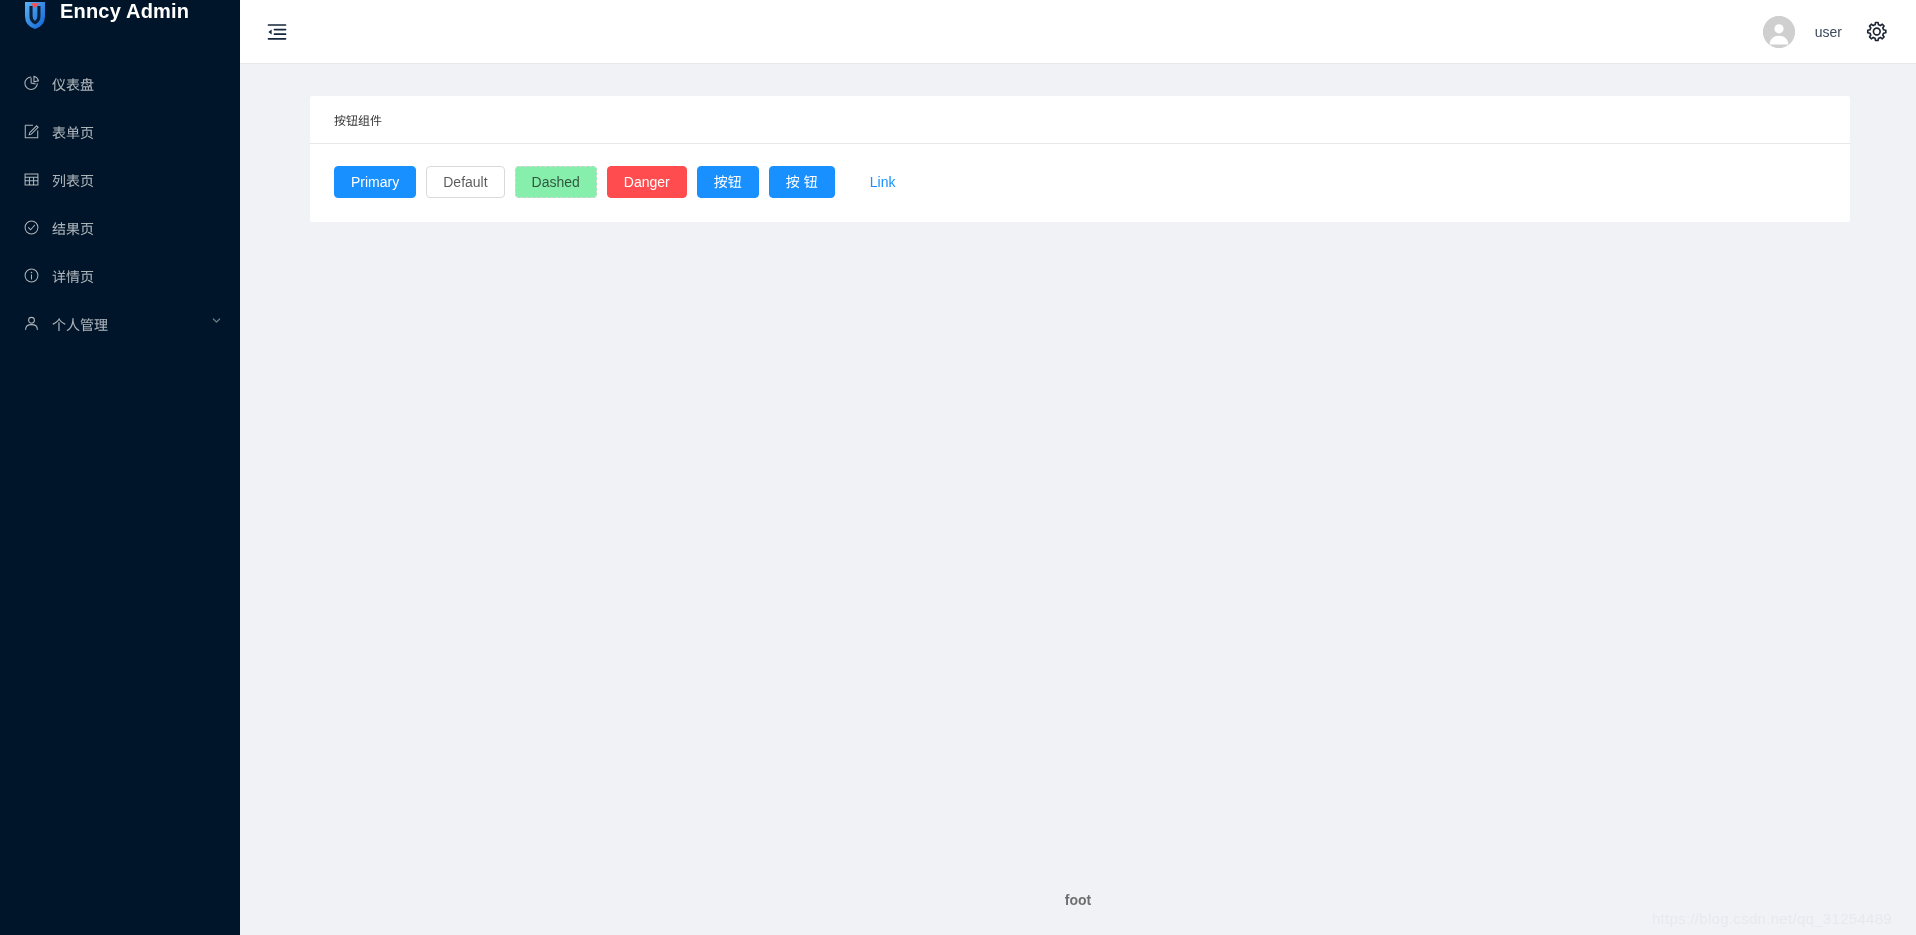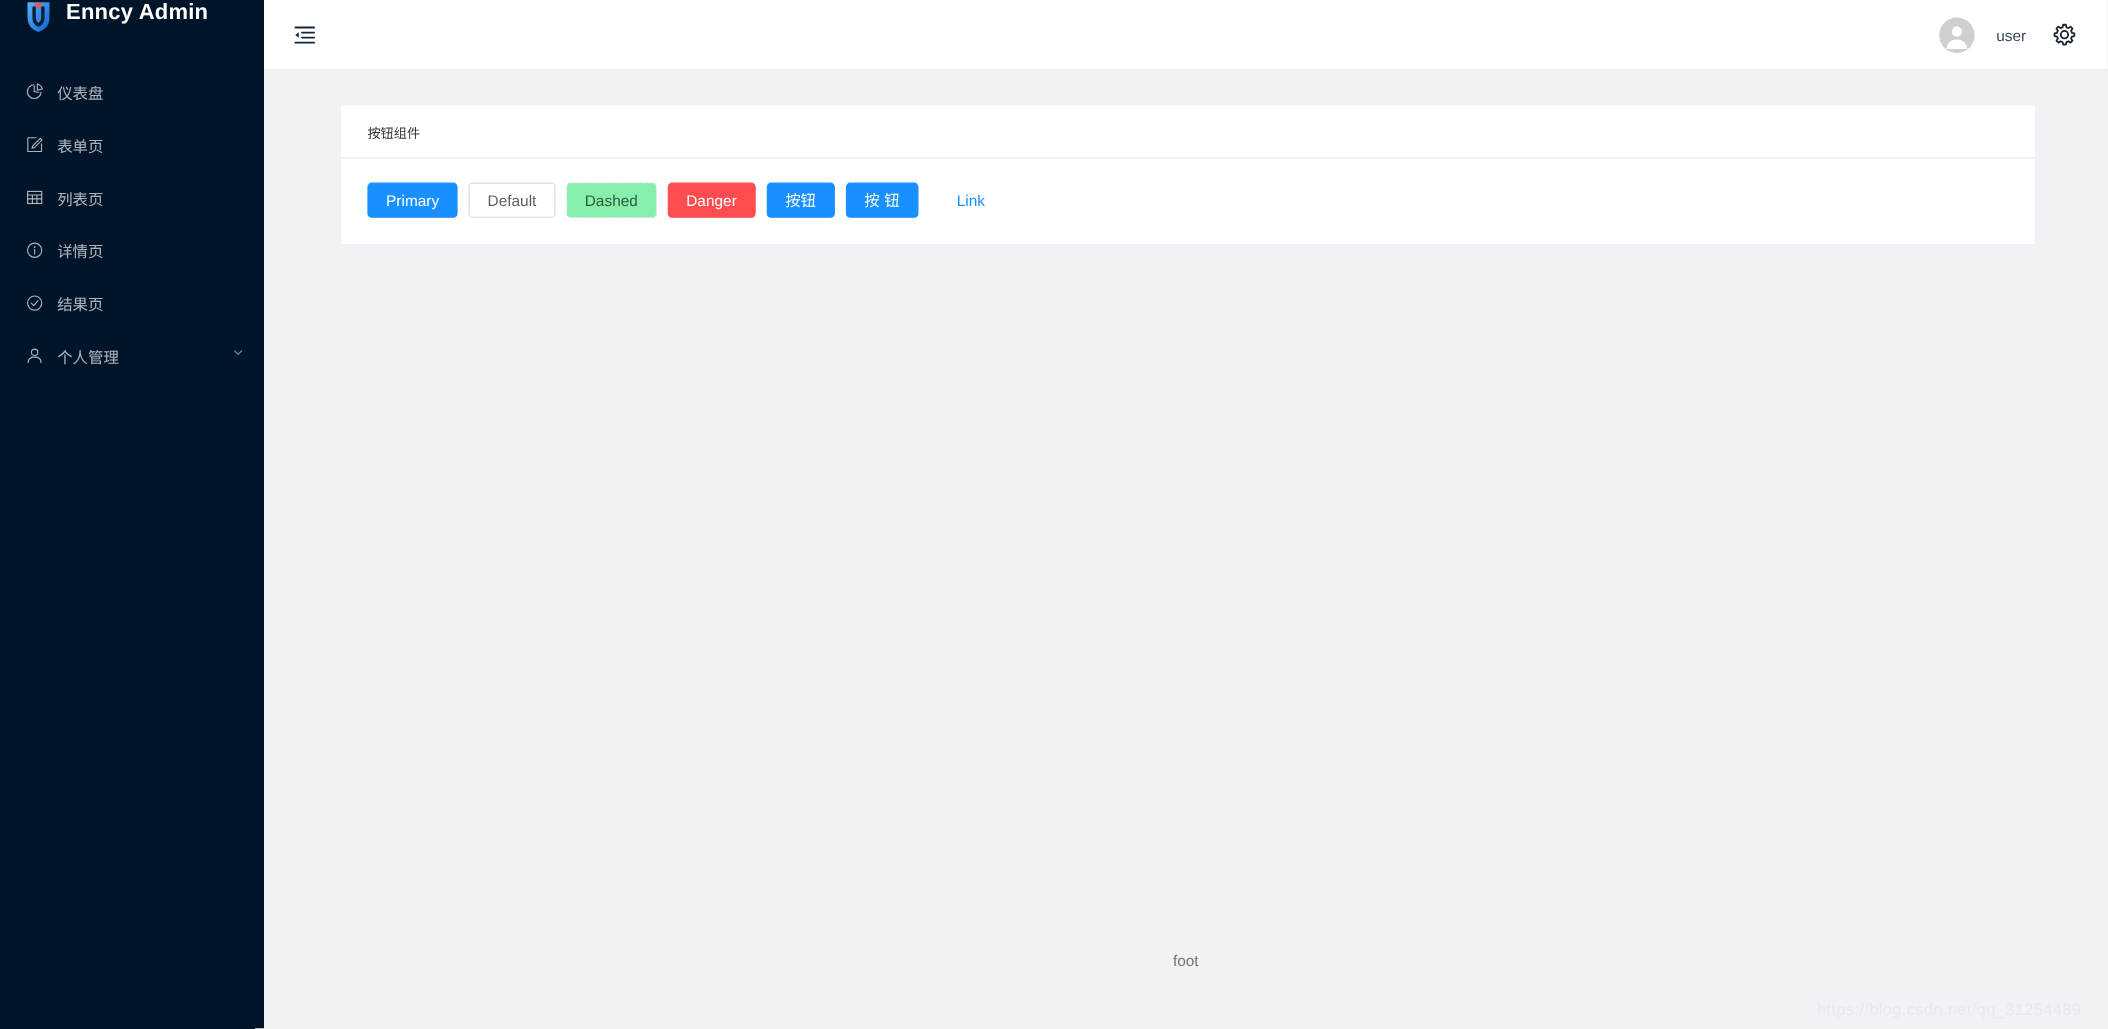--- a/index.html
+++ b/index.html
@@ -243,24 +243,25 @@
     color: #1890ff;
     padding: 0 10px;
     margin-left: 14px;
   }
 
   
   .footer {
     flex: 0 0 auto;
     height: 70px;
     display: flex;
-    align-items: flex-start;
+    align-items: center;
     justify-content: center;
     color: rgba(0,0,0,0.55);
     font-size: 14px;
+    font-weight: bold;
   }
 
   .watermark {
     position: absolute;
     right: 24px;
     bottom: 8px;
     font-size: 15px;
     color: #e6e9ee;
     letter-spacing: 0.3px;
     user-select: none;
@@ -321,35 +322,35 @@
             <path d="M2.2 6.6 L15.8 6.6 M2.2 10.4 L15.8 10.4 M6.8 6.6 L6.8 14.8 M11.2 6.6 L11.2 14.8"></path>
           </svg>
         </span>
         <span class="menu-label">列表页</span>
       </div>
 
       <div class="menu-item">
         <span class="menu-icon">
           <svg viewBox="0 0 18 18" width="17" height="17" fill="none" stroke="currentColor" stroke-width="1.1">
             <circle cx="9" cy="9" r="6.8"></circle>
+            <path d="M5.8 9.1 L8.1 11.4 L12.3 6.6" stroke-linecap="round" stroke-linejoin="round"></path>
+          </svg>
+        </span>
+        <span class="menu-label">结果页</span>
+      </div>
+
+      <div class="menu-item">
+        <span class="menu-icon">
+          <svg viewBox="0 0 18 18" width="17" height="17" fill="none" stroke="currentColor" stroke-width="1.1">
+            <circle cx="9" cy="9" r="6.8"></circle>
             <path d="M9 8.2 L9 12.6" stroke-linecap="round"></path>
             <circle cx="9" cy="5.8" r="0.85" fill="currentColor" stroke="none"></circle>
           </svg>
         </span>
         <span class="menu-label">详情页</span>
-      </div>
-
-      <div class="menu-item">
-        <span class="menu-icon">
-          <svg viewBox="0 0 18 18" width="17" height="17" fill="none" stroke="currentColor" stroke-width="1.1">
-            <circle cx="9" cy="9" r="6.8"></circle>
-            <path d="M5.8 9.1 L8.1 11.4 L12.3 6.6" stroke-linecap="round" stroke-linejoin="round"></path>
-          </svg>
-        </span>
-        <span class="menu-label">结果页</span>
       </div>
 
       <div class="menu-item">
         <span class="menu-icon">
           <svg viewBox="0 0 18 18" width="17" height="17" fill="none" stroke="currentColor" stroke-width="1.1">
             <circle cx="9" cy="5.6" r="3.1"></circle>
             <path d="M2.8 15.4 Q2.8 10.2 9 10.2 Q15.2 10.2 15.2 15.4" stroke-linecap="round"></path>
           </svg>
         </span>
         <span class="menu-label">个人管理</span>

